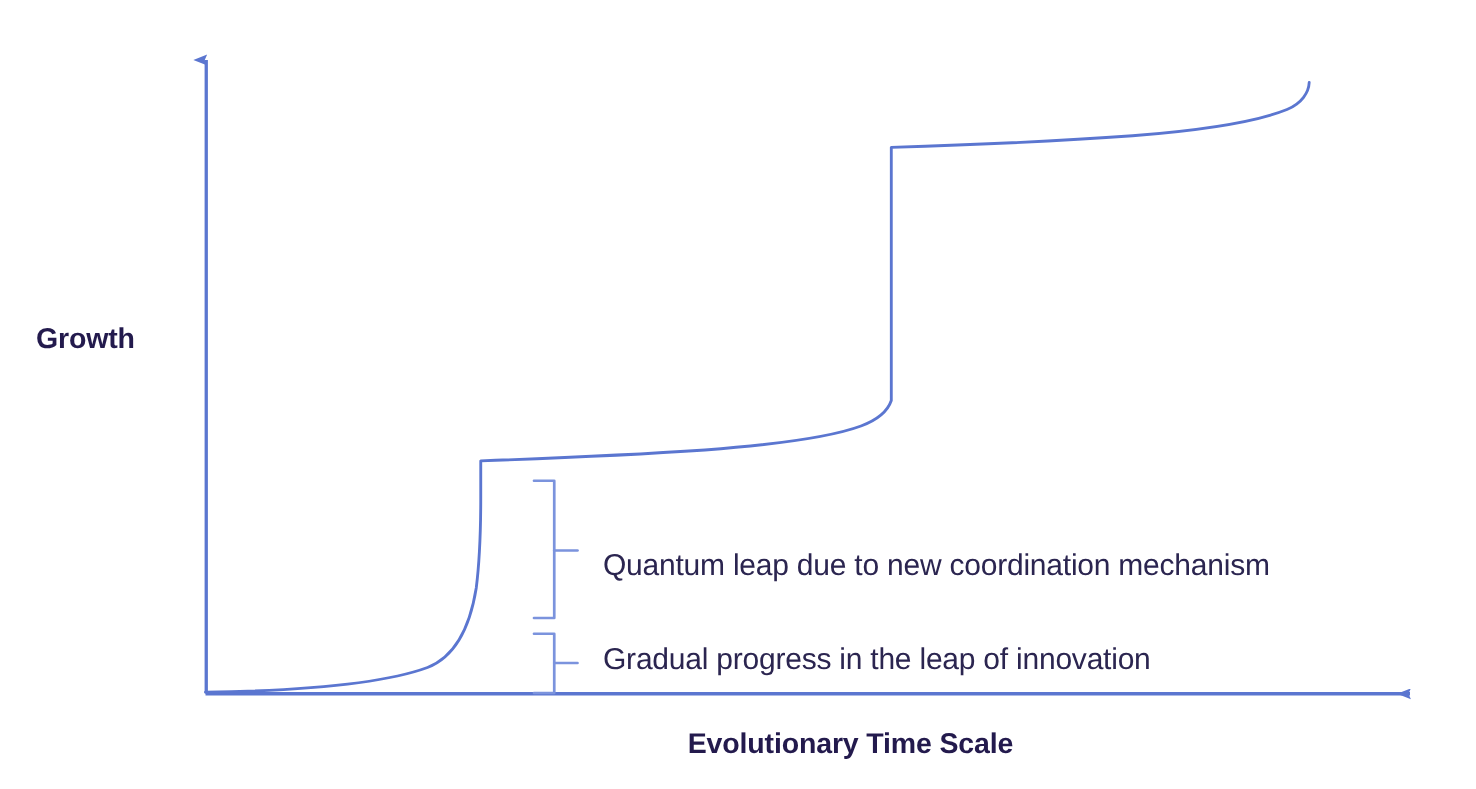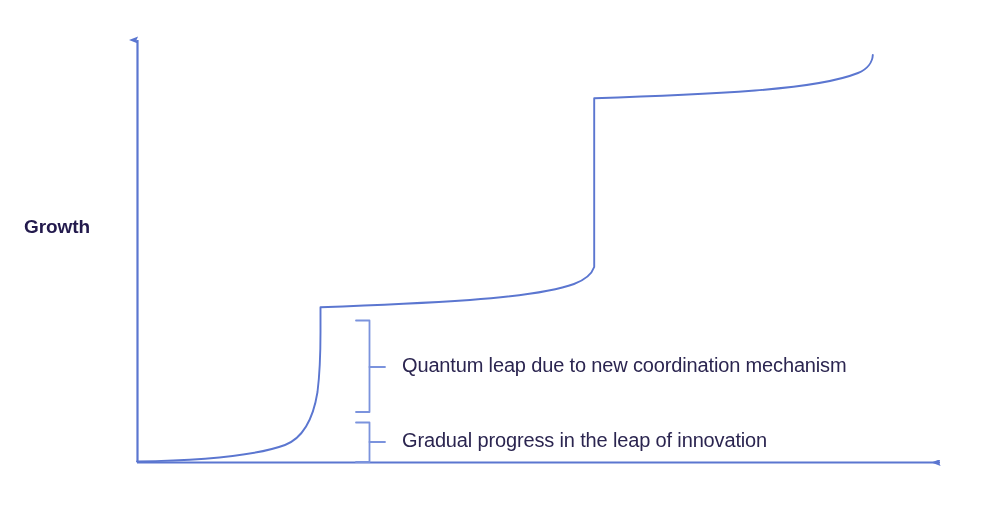--- a/index.html
+++ b/index.html
@@ -53,21 +53,21 @@
   .annotation-label {
     position: absolute;
     color: #2b2550;
     font-size: 20px;
     font-family: "Liberation Sans", sans-serif;
     white-space: nowrap;
     letter-spacing: -0.15px;
   }
   #annotation-quantum-label {
     left: 402px;
-    top: 354px;
+    top: 366px;
   }
   #annotation-gradual-label {
     left: 402px;
     top: 429px;
   }
 </style>
 </head>
 <body>
 
 <div id="chart-root">
@@ -103,18 +103,19 @@
     <path d="M 356 320.5 L 369.5 320.5 L 369.5 412 L 356 412" fill="none" stroke="#7b93dd" stroke-width="1.8" stroke-linecap="round" stroke-linejoin="round"></path>
     <line x1="369.5" y1="367" x2="385" y2="367" stroke="#7b93dd" stroke-width="1.8" stroke-linecap="round"></line>
 
     <path d="M 356 422.5 L 369.5 422.5 L 369.5 462 L 356 462" fill="none" stroke="#7b93dd" stroke-width="1.8" stroke-linecap="round" stroke-linejoin="round"></path>
     <line x1="369.5" y1="442" x2="385" y2="442" stroke="#7b93dd" stroke-width="1.8" stroke-linecap="round"></line>
 
   </svg>
 
   <div class="axis-title" id="y-axis-title">Growth</div>
 
+  <div class="axis-title" id="x-axis-title">Evolutionary Time Scale</div>
 
   <div class="annotation-label" id="annotation-quantum-label">Quantum leap due to new coordination mechanism</div>
 
   <div class="annotation-label" id="annotation-gradual-label">Gradual progress in the leap of innovation</div>
 
 </div>
 
 </body></html>

